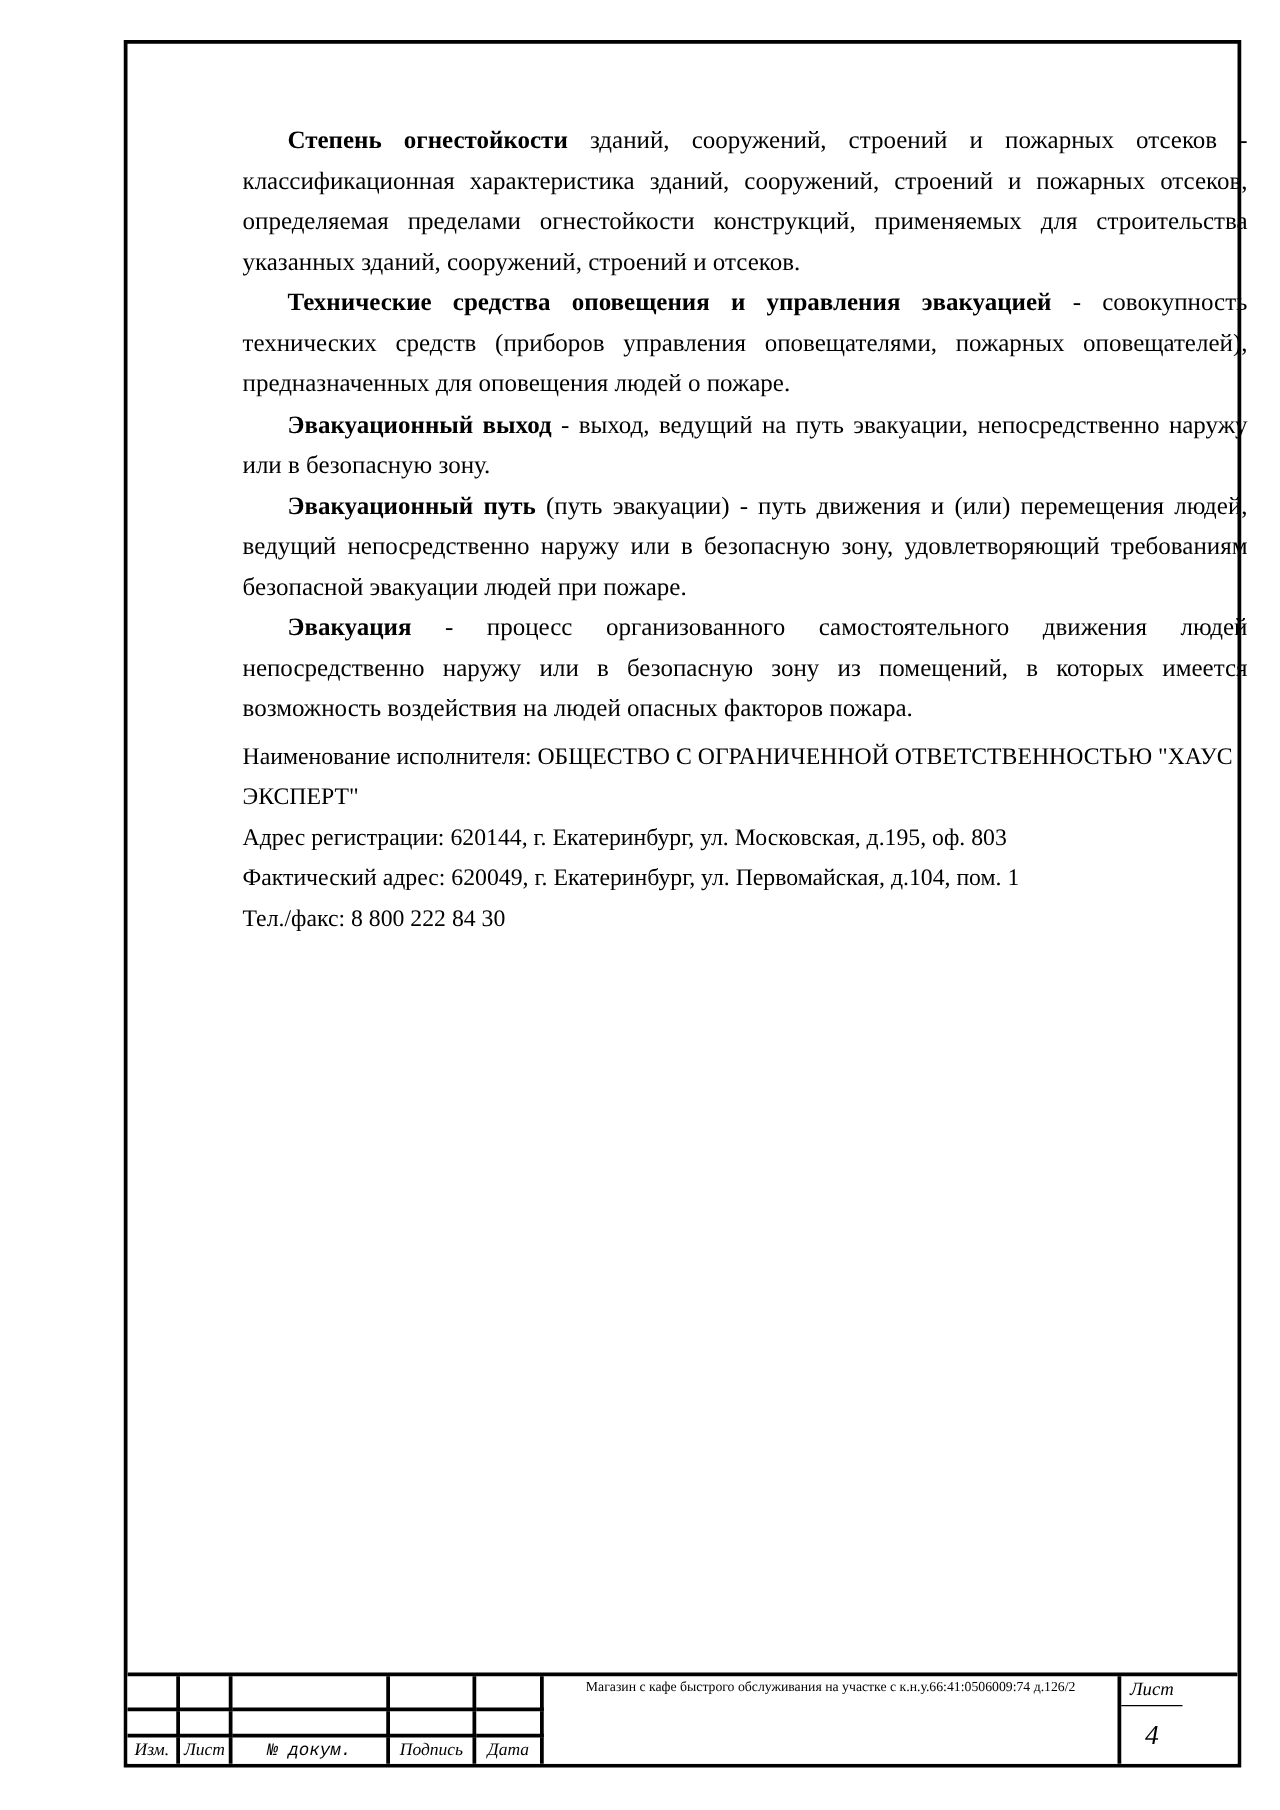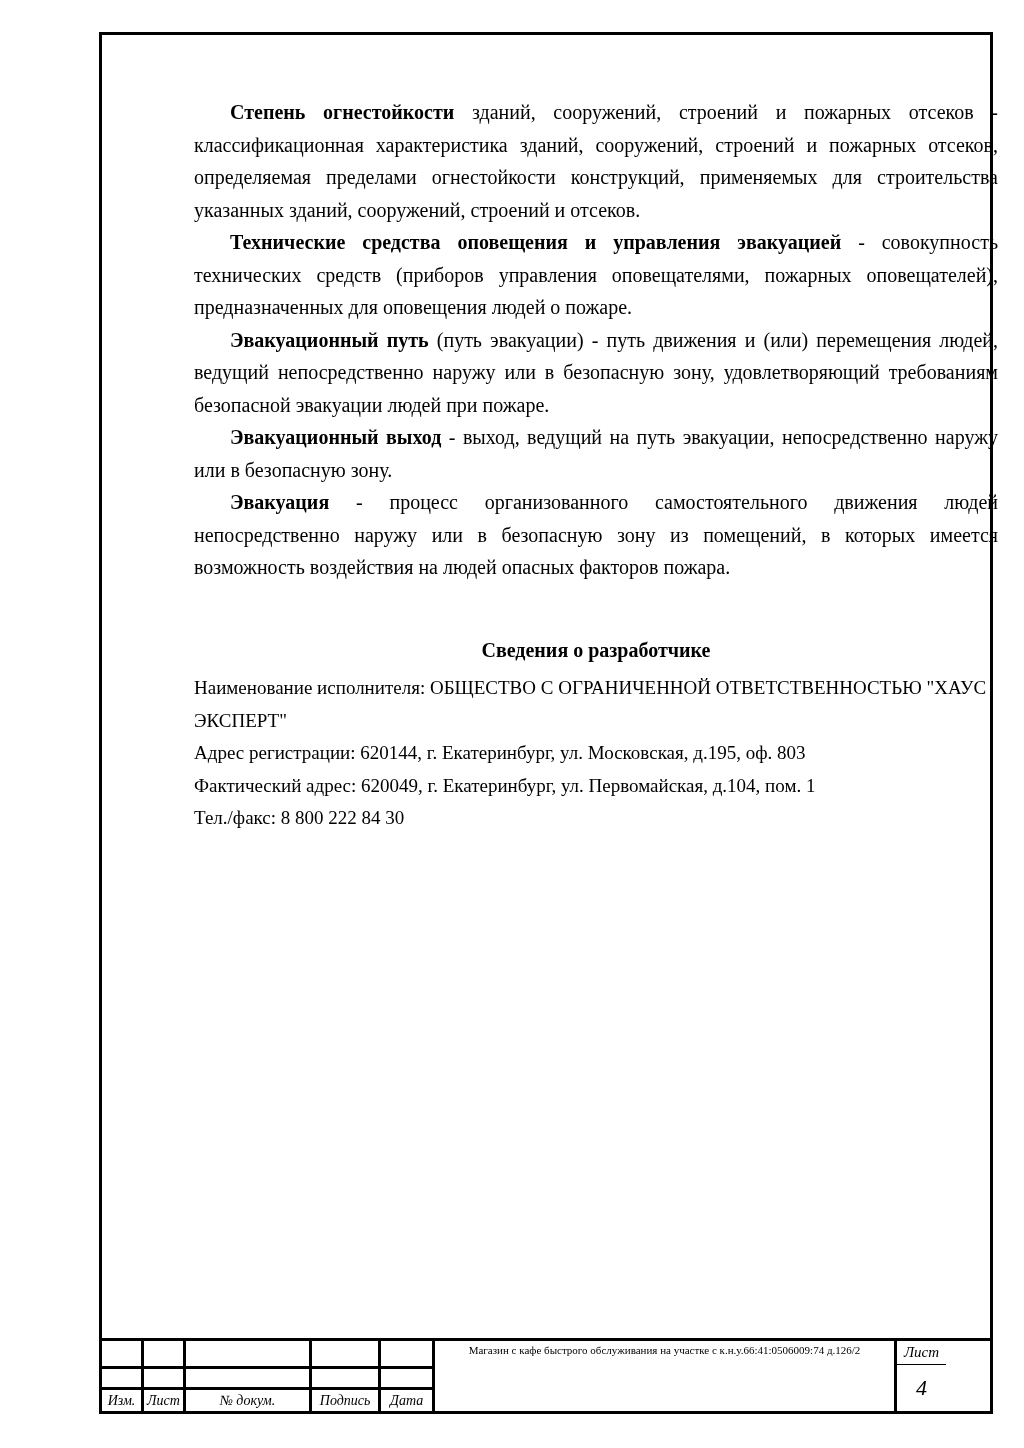--- a/index.html
+++ b/index.html
@@ -69,21 +69,21 @@
     align-items: center;
     justify-content: center;
     font-style: italic;
     font-size: 14px;
     white-space: nowrap;
     overflow: hidden;
   }
   .tb-row1 .tb-cell, .tb-row2 .tb-cell { border-bottom: 3px solid #000000; }
   .c-izm  { width: 43px; }
   .c-list { width: 43px; }
-  .c-doc  { width: 129px; }
+  .c-doc  { width: 129px; font-family: Liberation Mono, monospace; }
   .c-sign { width: 71px; }
   .c-date { width: 55px; }
   .tb-title-cell {
     width: 462px;
     border-right: 3px solid #000000;
     text-align: center;
     padding-top: 3px;
     font-size: 11px;
     white-space: nowrap;
     overflow: hidden;
@@ -109,25 +109,24 @@
 </style>
 </head>
 <body>
 
 <div class="page">
   <div class="frame">
 
     <div class="body-text">
       <p class="def"><b>Степень огнестойкости</b><span> зданий, сооружений, строений и пожарных отсеков - классификационная характеристика зданий, сооружений, строений и пожарных отсеков, определяемая пределами огнестойкости конструкций, применяемых для строительства указанных зданий, сооружений, строений и отсеков.</span></p>
       <p class="def"><b>Технические средства оповещения и управления эвакуацией</b><span> - совокупность технических средств (приборов управления оповещателями, пожарных оповещателей), предназначенных для оповещения людей о пожаре.</span></p>
+      <p class="def"><b>Эвакуационный выход</b><span> - выход, ведущий на путь эвакуации, непосредственно наружу или в безопасную зону.</span></p>
       <p class="def"><b>Эвакуационный путь</b><span> (путь эвакуации) - путь движения и (или) перемещения людей, ведущий непосредственно наружу или в безопасную зону, удовлетворяющий требованиям безопасной эвакуации людей при пожаре.</span></p>
-      <p class="def"><b>Эвакуационный выход</b><span> - выход, ведущий на путь эвакуации, непосредственно наружу или в безопасную зону.</span></p>
       <p class="def"><b>Эвакуация</b><span> - процесс организованного самостоятельного движения людей непосредственно наружу или в безопасную зону из помещений, в которых имеется возможность воздействия на людей опасных факторов пожара.</span></p>
 
-      <p class="section-heading">Сведения о разработчике</p>
 
       <div class="dev-block">
         <p>Наименование исполнителя: ОБЩЕСТВО С ОГРАНИЧЕННОЙ ОТВЕТСТВЕННОСТЬЮ "ХАУС ЭКСПЕРТ"</p>
         <p>Адрес регистрации: 620144, г. Екатеринбург, ул. Московская, д.195, оф. 803</p>
         <p>Фактический адрес: 620049, г. Екатеринбург, ул. Первомайская, д.104, пом. 1</p>
         <p>Тел./факс: 8 800 222 84 30</p>
       </div>
     </div>
 
     <div class="titleblock">

